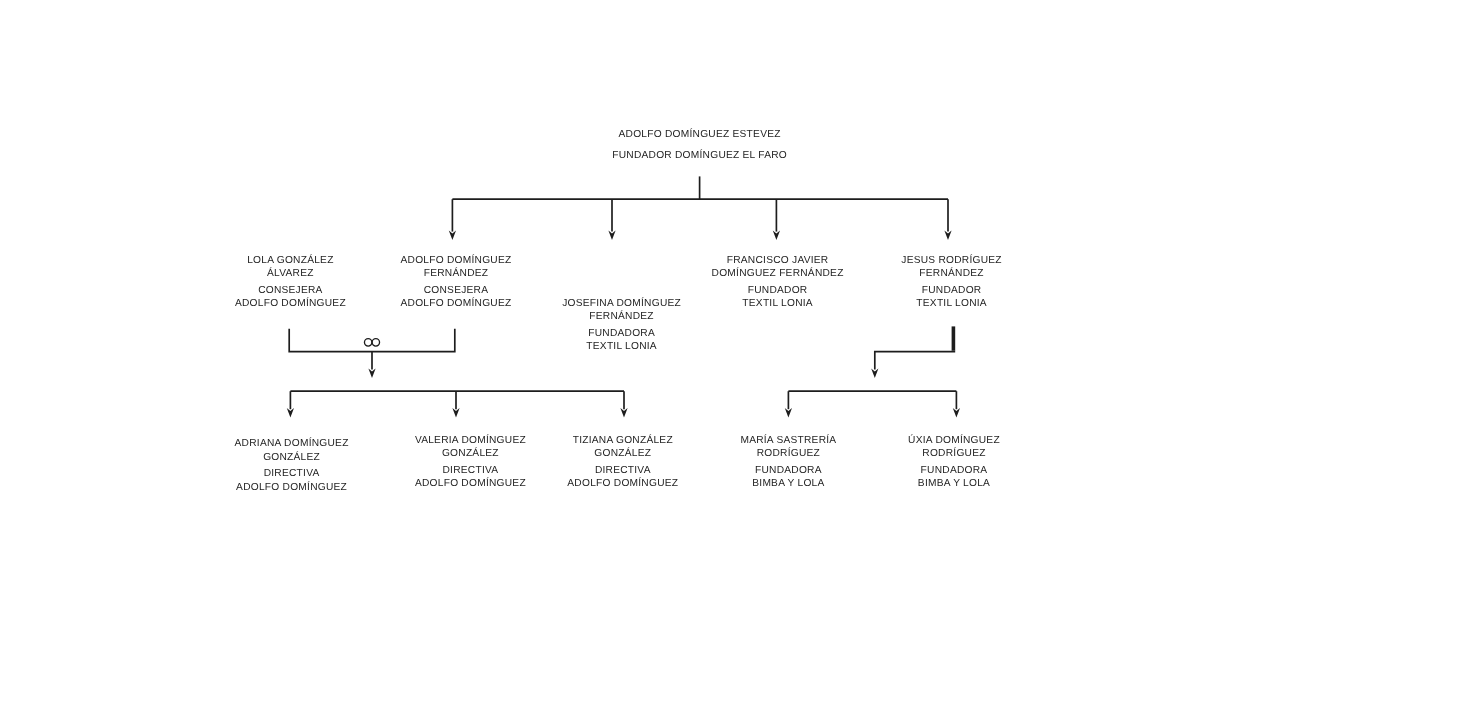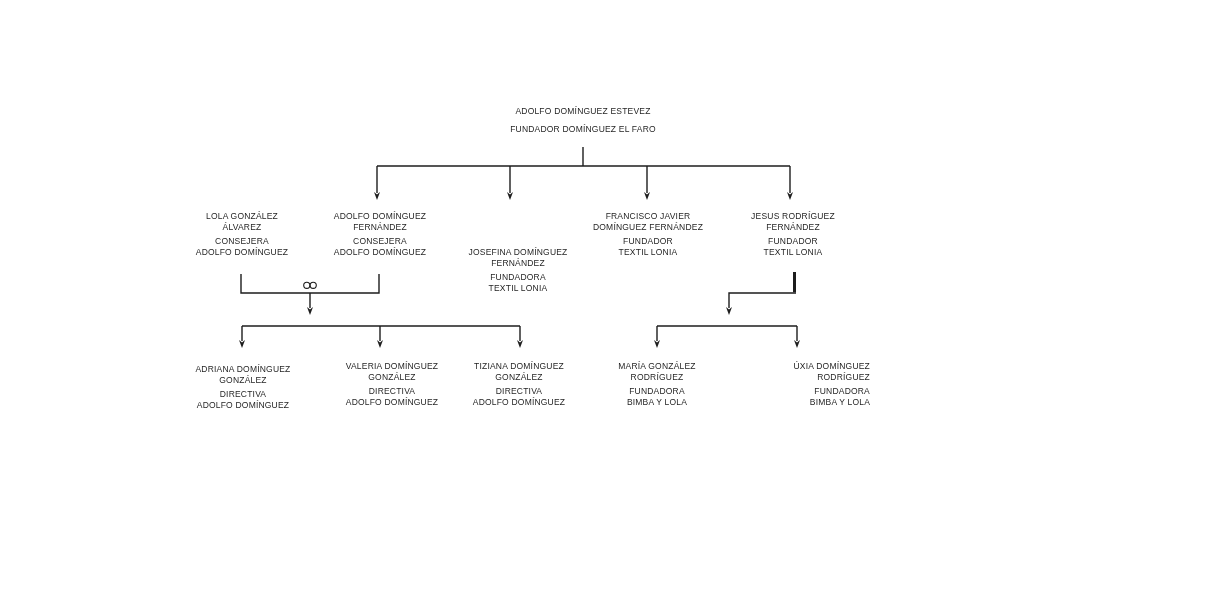--- a/index.html
+++ b/index.html
@@ -58,21 +58,21 @@
   .n-root     {left:508px;top:106px;}
   .n-elena    {left:167px;top:211px;}
   .n-adolfo2  {left:305px;top:211px;}
   .n-josefina {left:443px;top:211px;margin-top:36px;}
   .n-francisco{left:573px;top:211px;}
   .n-jesus    {left:718px;top:211px;}
   .n-adriana  {left:168px;top:364px;}
   .n-valeria  {left:317px;top:361px;}
   .n-tiziana  {left:444px;top:361px;}
   .n-maria    {left:582px;top:361px;}
-  .n-uxia     {left:720px;top:361px;text-align:right;}
+  .n-uxia     {left:720px;top:361px;}
 </style>
 </head>
 <body>
 
 <div class="canvas">
 
   <svg class="connectors" viewBox="0 0 1221 592">
 
     <path class="ln" d="M583,147 V166"></path>
     <path class="ln" d="M377,166 H790"></path>
@@ -171,29 +171,29 @@
 
   <div class="node n-valeria">
     <div class="line name">VALERIA DOMÍNGUEZ</div>
     <div class="line name">GONZÁLEZ</div>
     <div class="gap"></div>
     <div class="line role">DIRECTIVA</div>
     <div class="line role">ADOLFO DOMÍNGUEZ</div>
   </div>
 
   <div class="node n-tiziana">
-    <div class="line name">TIZIANA DOMÍNGUEZ</div>
+    <div class="line name">TIZIANA GONZÁLEZ</div>
     <div class="line name">GONZÁLEZ</div>
     <div class="gap"></div>
     <div class="line role">DIRECTIVA</div>
     <div class="line role">ADOLFO DOMÍNGUEZ</div>
   </div>
 
   <div class="node n-maria">
-    <div class="line name">MARÍA GONZÁLEZ</div>
+    <div class="line name">MARÍA SASTRERÍA</div>
     <div class="line name">RODRÍGUEZ</div>
     <div class="gap"></div>
     <div class="line role">FUNDADORA</div>
     <div class="line role">BIMBA Y LOLA</div>
   </div>
 
   <div class="node n-uxia">
     <div class="line name">ÚXIA DOMÍNGUEZ</div>
     <div class="line name">RODRÍGUEZ</div>
     <div class="gap"></div>

